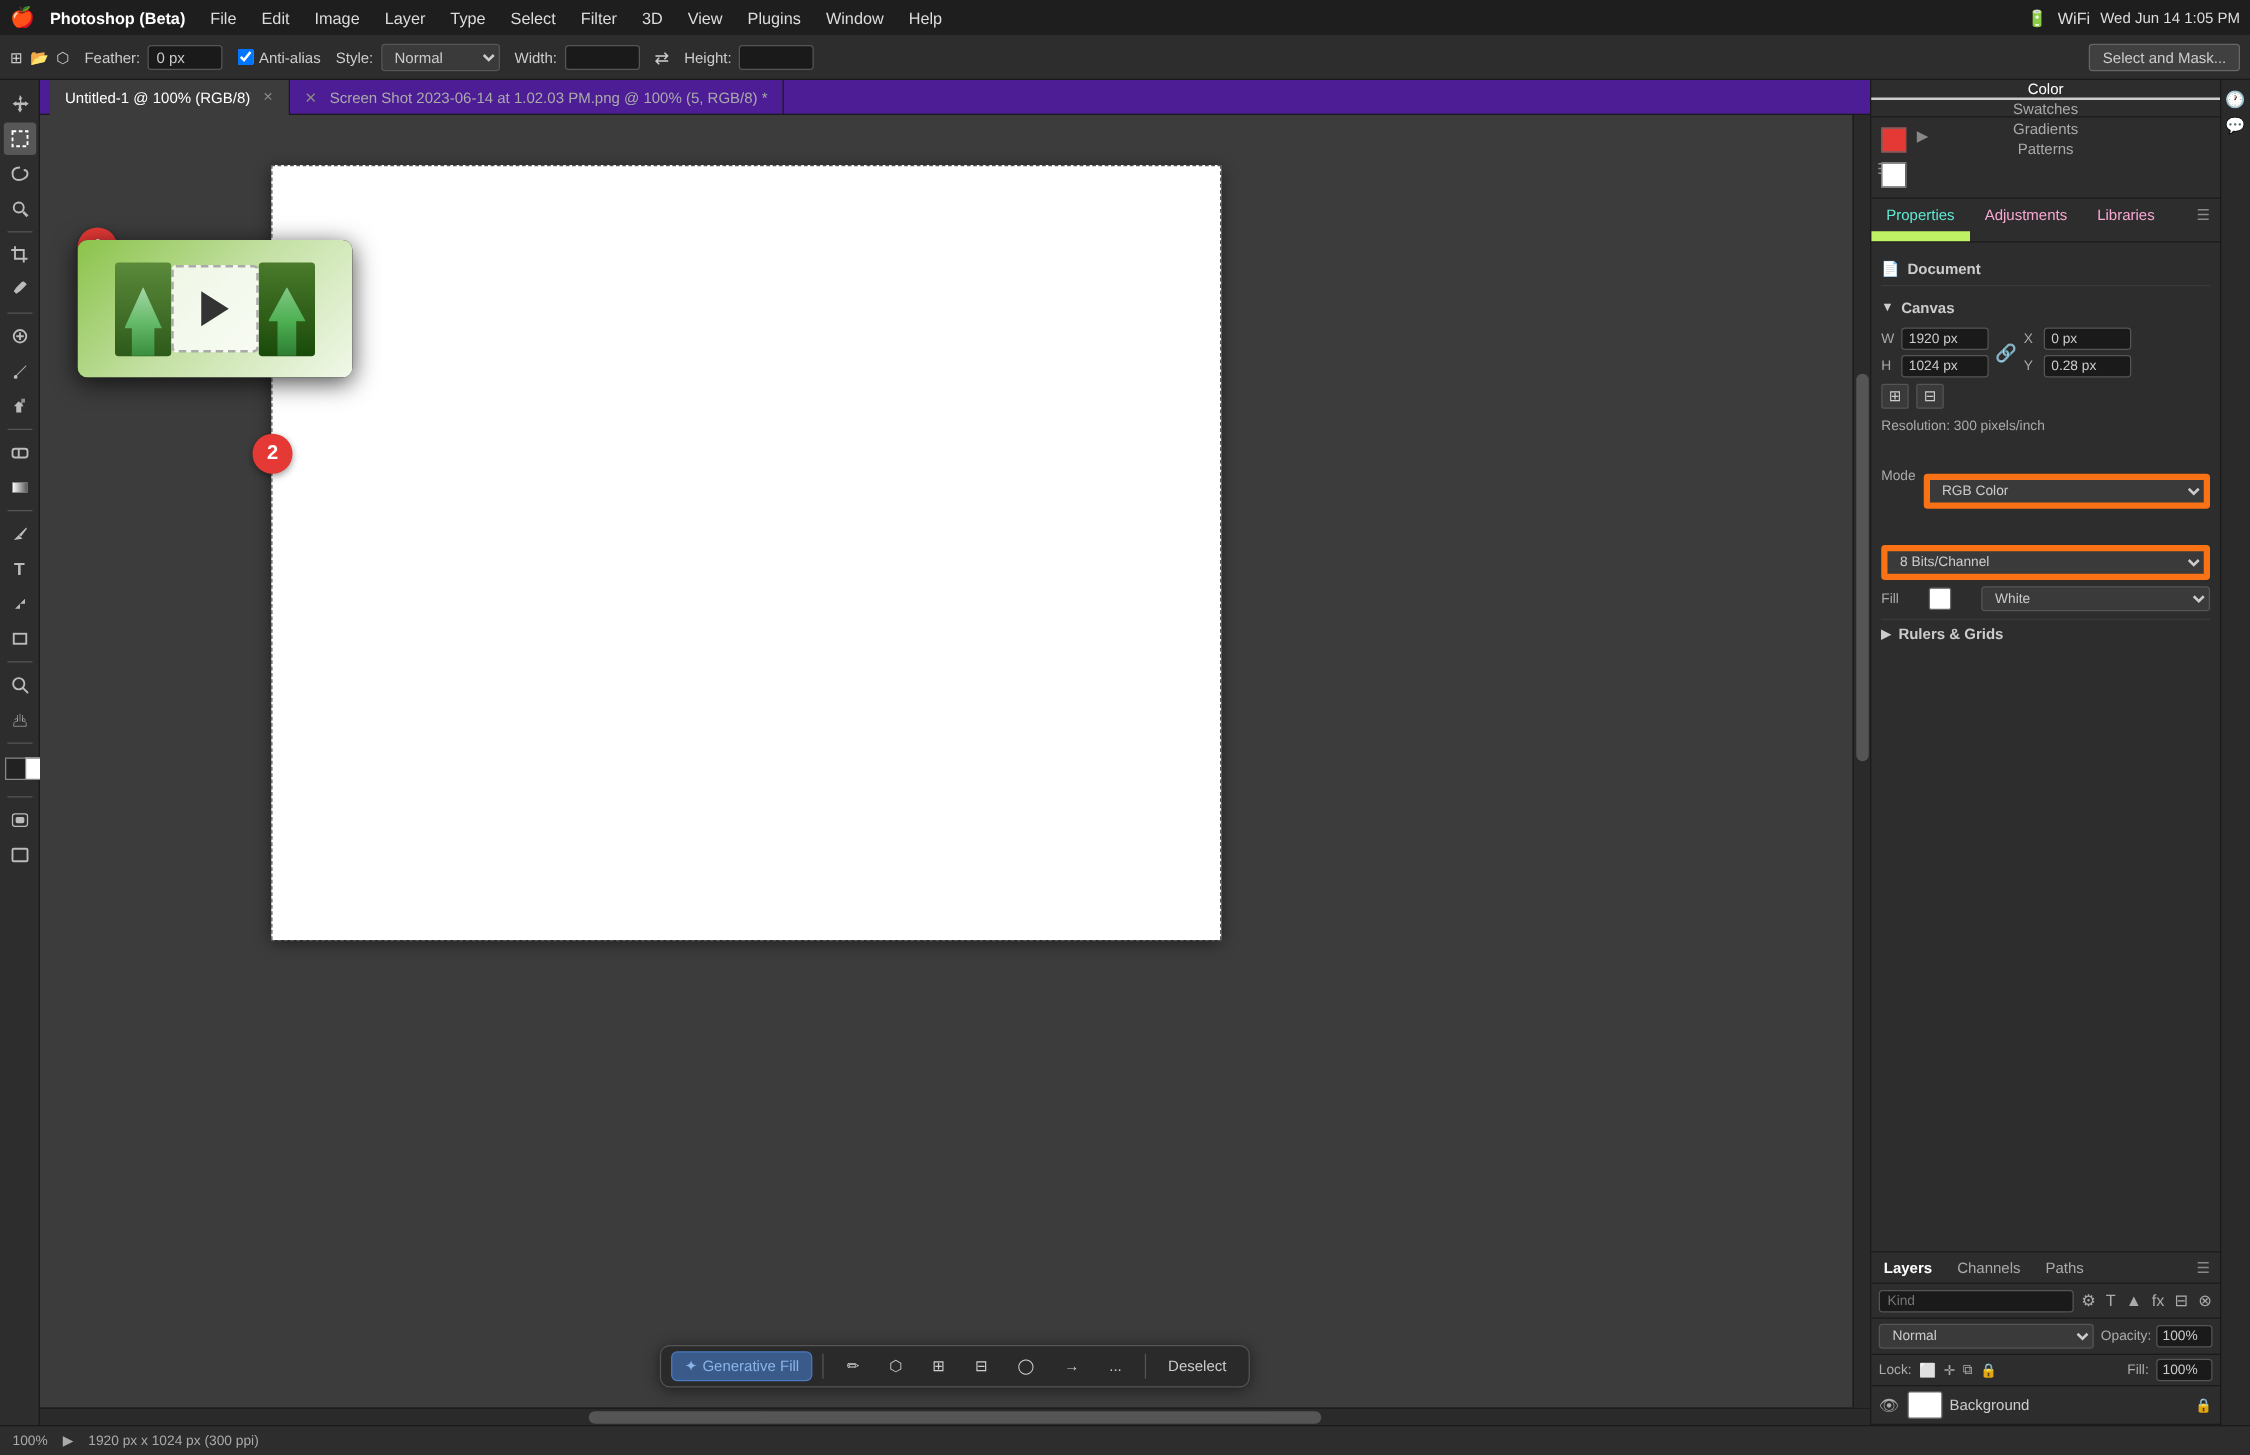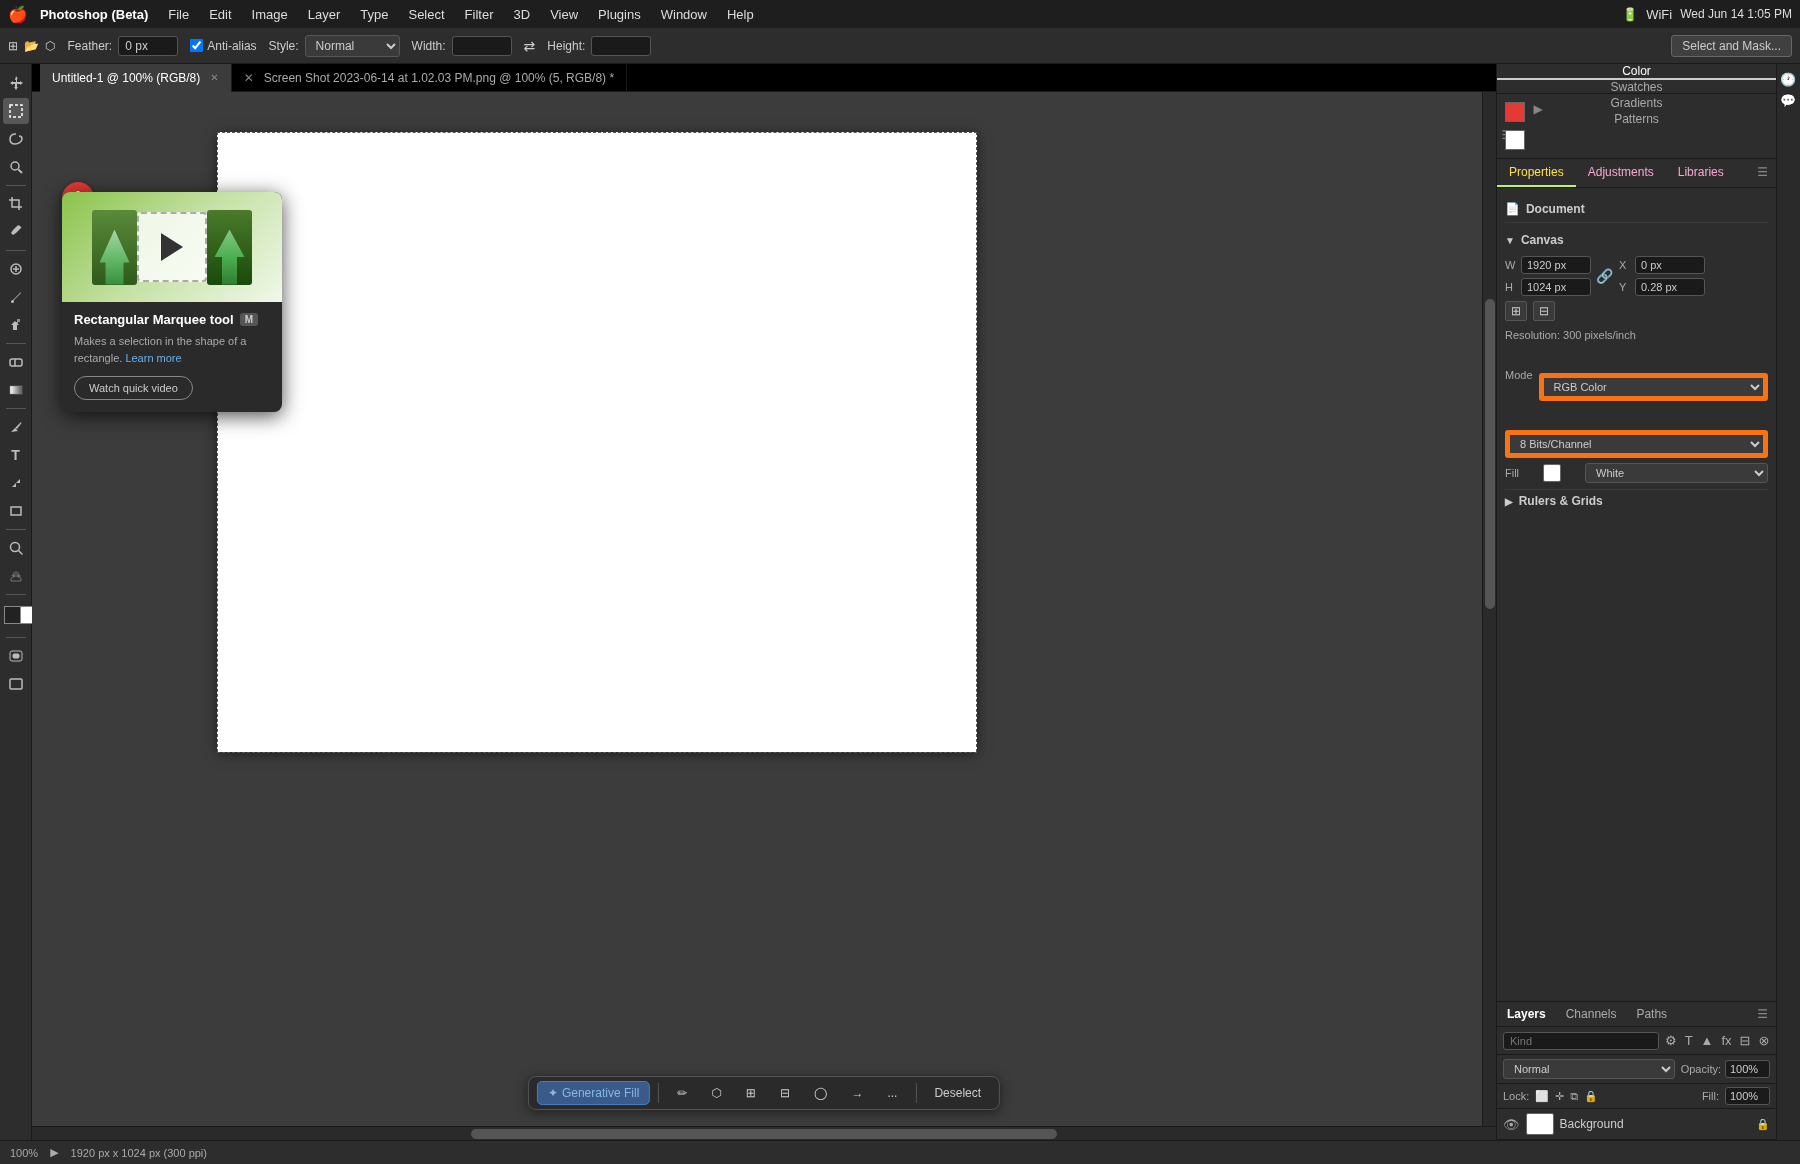--- a/index.html
+++ b/index.html
@@ -50,21 +50,21 @@
     .tool-divider { width: 20px; height: 1px; background: #555; margin: 3px 0; }
     .color-swatches { display: flex; flex-direction: column; align-items: center; gap: 2px; margin-top: 4px; }
     .fg-color { width: 18px; height: 18px; background: #222; border: 1px solid #888; }
     .bg-color { width: 18px; height: 18px; background: #fff; border: 1px solid #888; margin-top: -8px; margin-left: 8px; }
 
     
     .canvas-area {
       flex: 1; background: #3c3c3c; position: relative; overflow: hidden;
     }
     .tab-bar {
-      height: 28px; background: #000000; border-bottom: 1px solid #1a1a1a;
+      height: 28px; background: #4c1d95; border-bottom: 1px solid #1a1a1a;
       display: flex; align-items: center; padding: 0 8px; gap: 0;
     }
     .tab {
       height: 28px; display: flex; align-items: center; padding: 0 12px; gap: 6px;
       font-size: 12px; cursor: pointer; color: #aaa; border-right: 1px solid #1a1a1a;
     }
     .tab.active { background: #3c3c3c; color: #fff; }
     .tab .close-btn { font-size: 10px; color: #888; margin-left: 4px; }
     .canvas-viewport {
       position: relative; width: 100%; height: calc(100% - 28px); overflow: hidden;
@@ -172,21 +172,21 @@
     .color-picker-area { padding: 8px; }
 
     
     .properties-panel { flex: 1; overflow-y: auto; }
     .properties-panel::-webkit-scrollbar { width: 6px; }
     .properties-panel::-webkit-scrollbar-track { background: #2d2d2d; }
     .properties-panel::-webkit-scrollbar-thumb { background: #555; border-radius: 3px; }
 
     .prop-tabs { display: flex; border-bottom: 1px solid #1a1a1a; }
     .prop-tab { padding: 6px 12px; font-size: 12px; cursor: pointer; color: #f9a8d4; }
-    .prop-tab.active { color: #fde047; border-bottom: 2px solid #bef264; }
+    .prop-tab.active { color: #5eead4; border-bottom: 8px solid #bef264; }
 
     .prop-body { padding: 8px; }
     .prop-section-header {
       display: flex; align-items: center; gap: 6px; padding: 4px 0; cursor: pointer;
       color: #ccc; font-size: 12px; font-weight: 600;
     }
     .prop-section-header .arrow { font-size: 10px; }
     .prop-input {
       background: #1a1a1a; border: 1px solid #555; color: #ccc; padding: 2px 5px;
       border-radius: 3px; font-size: 11px; width: 70px;
@@ -483,31 +483,20 @@
             <div style="width:30px;height:55px;background:linear-gradient(0deg,#388e3c,#66bb6a,#a5d6a7);clip-path:polygon(50% 0%,100% 60%,80% 60%,80% 100%,20% 100%,20% 60%,0% 60%);"></div>
           </div>
 
           <div class="tooltip-play-area">
             <div class="play-btn"></div>
           </div>
 
           <div style="width:45px;height:75px;background:linear-gradient(180deg,#4a7a2a,#1a4a0a);border-radius:3px;overflow:hidden;display:flex;align-items:flex-end;justify-content:center;">
             <div style="width:30px;height:55px;background:linear-gradient(0deg,#2e7d32,#4caf50,#81c784);clip-path:polygon(50% 0%,100% 50%,75% 50%,75% 100%,25% 100%,25% 50%,0% 50%);"></div>
           </div>
-        </div>
-        <div class="tooltip-body">
-          <div class="tooltip-title">
-            <span>Rectangular Marquee tool</span>
-            <span class="tooltip-shortcut">M</span>
-          </div>
-          <div class="tooltip-desc">
-            <span>Makes a selection in the shape of a rectangle.</span>
-            <a href="#" class="tooltip-link">Learn more</a>
-          </div>
-          <button class="tooltip-btn">Watch quick video</button>
         </div>
       </div>
 
       <div class="context-toolbar">
         <div class="ctx-btn primary">
           <span>✦</span>
           <span>Generative Fill</span>
         </div>
         <div class="ctx-separator"></div>
         <div class="ctx-btn">✏</div>

